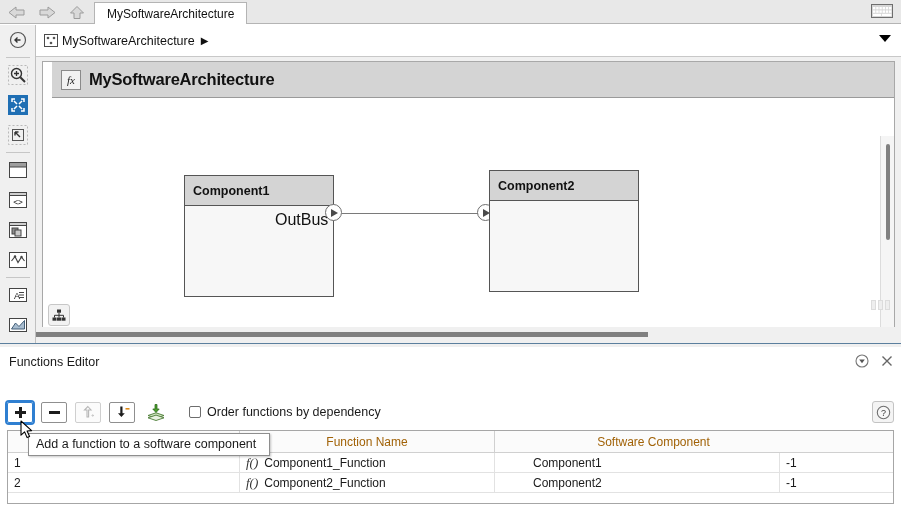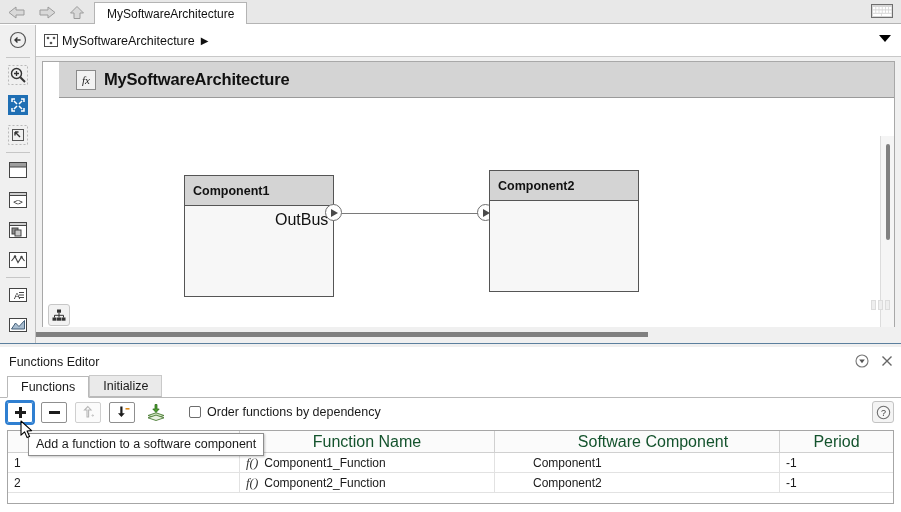--- a/index.html
+++ b/index.html
@@ -92,26 +92,26 @@
     box-sizing: border-box;
   }
   .canvas-border {
     position: absolute; left: 6px; top: 4px; width: 853px; height: 272px;
     background: #ffffff;
     border: 1px solid #a8a8a8;
     box-sizing: border-box;
     overflow: hidden;
   }
   .canvas-header {
-    position: absolute; left: 16px; top: 0; right: 0; height: 36px;
+    position: absolute; left: 9px; top: 0; right: 0; height: 36px;
     background: #d4d4d4;
     border-bottom: 1px solid #9a9a9a;
     display: flex; align-items: center;
     box-sizing: border-box;
-    padding-left: 17px;
+    padding-left: 9px;
   }
   .fx-badge {
     width: 20px; height: 20px;
     background: #f2f2f2;
     border: 1px solid #8a8a8a;
     display: flex; align-items: center; justify-content: center;
     font-family: "Liberation Serif", serif;
     font-style: italic;
     font-size: 11px;
     color: #222;
@@ -313,21 +313,21 @@
     overflow: hidden;
   }
   .thead {
     display: flex; height: 22px;
     background: #fbfbfb;
     border-bottom: 1px solid #d0d0d0;
     box-sizing: border-box;
   }
   .th {
     display: flex; align-items: center; justify-content: center;
-    font-size: 16px; color: #14532d;
+    font-size: 12px; color: #a16207;
     border-right: 1px solid #d0d0d0;
     box-sizing: border-box;
     height: 22px;
   }
   .th:last-child { border-right: none; }
   .trow {
     display: flex; height: 20px;
     border-bottom: 1px solid #e2e2e2;
     box-sizing: border-box;
     background: #fff;
@@ -356,21 +356,21 @@
 
   
   .tooltip {
     position: absolute;
     left: 28px; top: 433px;
     background: #ffffff;
     border: 1px solid #8e8e8e;
     box-shadow: 1px 1px 2px rgba(0,0,0,0.22);
     font-size: 12.5px;
     color: #1a1a1a;
-    padding: 3px 7px 4px 7px;
+    padding: 3px 13px 4px 7px;
     white-space: nowrap;
     z-index: 50;
   }
   .cursor {
     position: absolute; left: 20px; top: 420px; z-index: 60;
   }
 </style>
 </head>
 <body>
 
@@ -580,28 +580,20 @@
         </svg>
       </span>
       <span>
         <svg width="12" height="12" viewBox="0 0 12 12">
           <path d="M1.5 1.5 L10.5 10.5 M10.5 1.5 L1.5 10.5" stroke="#666" stroke-width="1.4"></path>
         </svg>
       </span>
     </div>
   </div>
 
-  <div class="fe-tabs">
-    <div class="fe-tab active">
-      <span>Functions</span>
-    </div>
-    <div class="fe-tab inactive">
-      <span>Initialize</span>
-    </div>
-  </div>
 
   <div class="fe-toolbar">
     <div class="tbtn focused">
       <svg width="13" height="13" viewBox="0 0 13 13">
         <path d="M5 1 H8 V5 H12 V8 H8 V12 H5 V8 H1 V5 H5 Z" fill="#1c1c1c"></path>
       </svg>
     </div>
     <div class="tbtn">
       <svg width="13" height="13" viewBox="0 0 13 13">
         <rect x="1" y="5" width="11" height="3" fill="#1c1c1c"></rect>
@@ -638,21 +630,20 @@
         <text x="7.5" y="11" font-size="9" text-anchor="middle" fill="#3a3a3a" font-family="sans-serif">?</text>
       </svg>
     </div>
   </div>
 
   <div class="fe-table">
     <div class="thead">
       <div class="th col-num"></div>
       <div class="th col-fname">Function Name</div>
       <div class="th col-comp">Software Component</div>
-      <div class="th col-per">Period</div>
     </div>
 
     <div class="trow">
       <div class="td col-num">1</div>
       <div class="td col-fname">
         <span class="fnicon">f()</span>
         <span>Component1_Function</span>
       </div>
       <div class="td col-comp">Component1</div>
       <div class="td col-per">-1</div>

